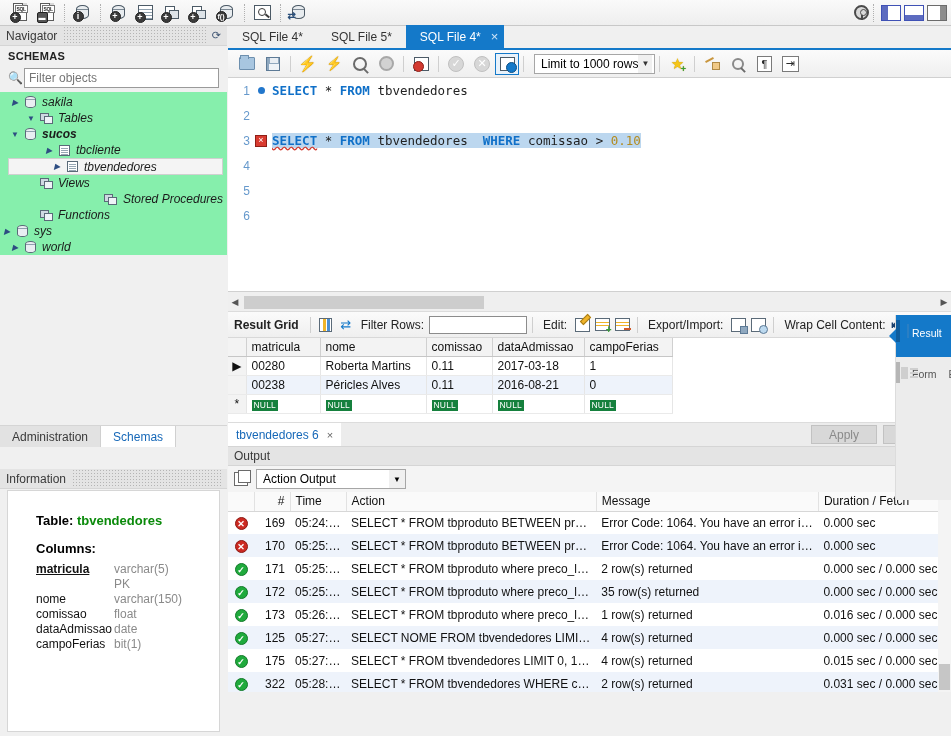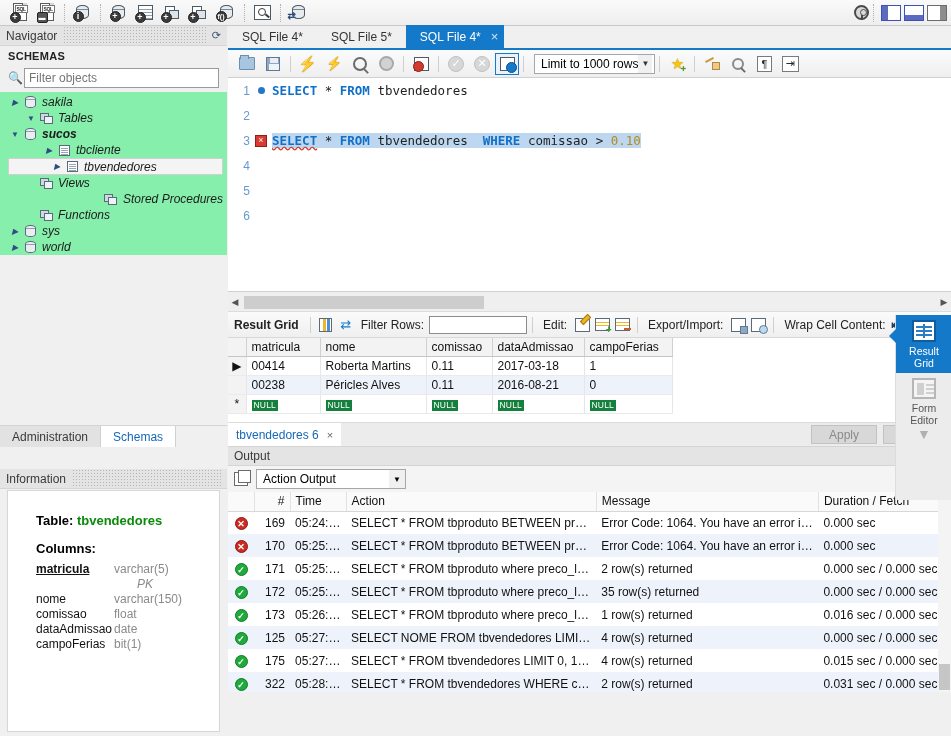--- a/index.html
+++ b/index.html
@@ -162,21 +162,21 @@
     background: #fff; border: 1px solid #d6d6d6; overflow: hidden; padding: 22px 0 0 28px;
   }
   .info-table { font-size: 13px; font-weight: bold; margin-bottom: 13px; }
   .info-table .tname { color: #0a8a0a; }
   .info-cols-h { font-size: 13px; font-weight: bold; margin-bottom: 6px; }
   .col-list { font-size: 12px; }
   .col-row { display: flex; line-height: 15px; }
   .col-row .cn { width: 78px; color: #111; }
   .col-row .ct { color: #8a8a8a; }
   .col-row.pk .cn { font-weight: bold; text-decoration: underline; }
-  .pk-line { color: #8a8a8a; margin-left: 101px; line-height: 15px; font-style: italic; }
+  .pk-line { color: #8a8a8a; margin-left: 78px; line-height: 15px; }
 
   
   .work { position: absolute; left: 228px; top: 26px; width: 723px; height: 710px; background: #f0f0f0; }
 
   .sql-tabs {
     height: 24px; background: #f0f0f0; display: flex; align-items: flex-end;
     border-bottom: 2px solid #1479c9;
   }
   .sql-tab {
     height: 23px; padding: 0 14px; display: flex; align-items: center;
@@ -284,21 +284,21 @@
   .gtable tr.alt td { background: #eef3fb; }
   .gtable tr.nullrow td { background: #fff; }
   .rowmark { width: 18px; background: #f3f3f3 !important; border-right: 1px solid #d0d0d0; text-align: center; color: #333; font-size: 9px; padding: 0 !important; }
   .nullbadge {
     display: inline-block; background: #15803d; color: #fff; font-size: 8.5px;
     padding: 0 2px; line-height: 11px; letter-spacing: .2px; font-family: "Liberation Sans", sans-serif;
   }
 
   
   .vstrip { position: absolute; right: 0; top: 289px; width: 56px; height: 185px; background: #ececec; border-left: 1px solid #dcdcdc; }
-  .vs-item { width: 56px; padding: 5px 0 4px 0; display: flex; flex-direction: column; align-items: center; font-size: 10.5px; color: #555; line-height: 12px; text-align: center; }
+  .vs-item { width: 56px; padding: 5px 0 12px 0; display: flex; flex-direction: row; align-items: center; font-size: 10.5px; color: #555; line-height: 12px; text-align: center; gap: 12px; }
   .vs-item.active { background: #1479c9; color: #fff; position: relative; }
   .vs-item.active:before {
     content: ""; position: absolute; left: -7px; top: 14px;
     border-top: 7px solid transparent; border-bottom: 7px solid transparent; border-right: 7px solid #1479c9;
   }
   .vs-gridico { width: 24px; height: 22px; background: #fff; border: 2px solid #0e5d9e; margin-bottom: 3px; position: relative; }
   .vs-gridico:before { content:""; position:absolute; left:2px; right:2px; top:4px; height:1.5px; background:#2a7fc4; box-shadow: 0 4px 0 #2a7fc4, 0 8px 0 #2a7fc4; }
   .vs-gridico:after { content:""; position:absolute; left:9px; top:2px; bottom:2px; width:1.5px; background:#2a7fc4; }
   .vs-formico { width: 24px; height: 21px; background: #f4f4f4; border: 2px solid #b6b6b6; margin-bottom: 3px; position: relative; }
   .vs-formico:before { content:""; position:absolute; left:3px; top:3px; width:7px; height:12px; background:#cfcfcf; }
@@ -510,21 +510,21 @@
       </div>
       <div class="tree-row" style="padding-left:38px;">
         <span class="tree-ico">
             <span class="ico-grp">
               <span class="a"></span>
               <span class="b"></span>
             </span>
           </span>
         <span class="tree-label">Functions</span>
       </div>
-      <div class="tree-row" style="padding-left:8px;">
+      <div class="tree-row" style="">
         <span class="arrow closed"></span>
         <span class="tree-ico">
             <span class="ico-db"></span>
           </span>
         <span class="tree-label">sys</span>
       </div>
       <div class="tree-row" style="padding-left:8px;">
         <span class="arrow closed"></span>
         <span class="tree-ico">
             <span class="ico-db"></span>
@@ -742,21 +742,21 @@
             <th style="width:74px;">matricula</th>
             <th style="width:106px;">nome</th>
             <th style="width:66px;">comissao</th>
             <th style="width:92px;">dataAdmissao</th>
             <th style="width:88px;">campoFerias</th>
           </tr>
         </thead>
         <tbody>
           <tr>
             <td class="rowmark">▶</td>
-            <td>00414</td>
+            <td>00280</td>
             <td>Roberta Martins</td>
             <td>0.11</td>
             <td>2017-03-18</td>
             <td>1</td>
           </tr>
           <tr class="alt">
             <td class="rowmark"></td>
             <td>00238</td>
             <td>Péricles Alves</td>
             <td>0.11</td>

